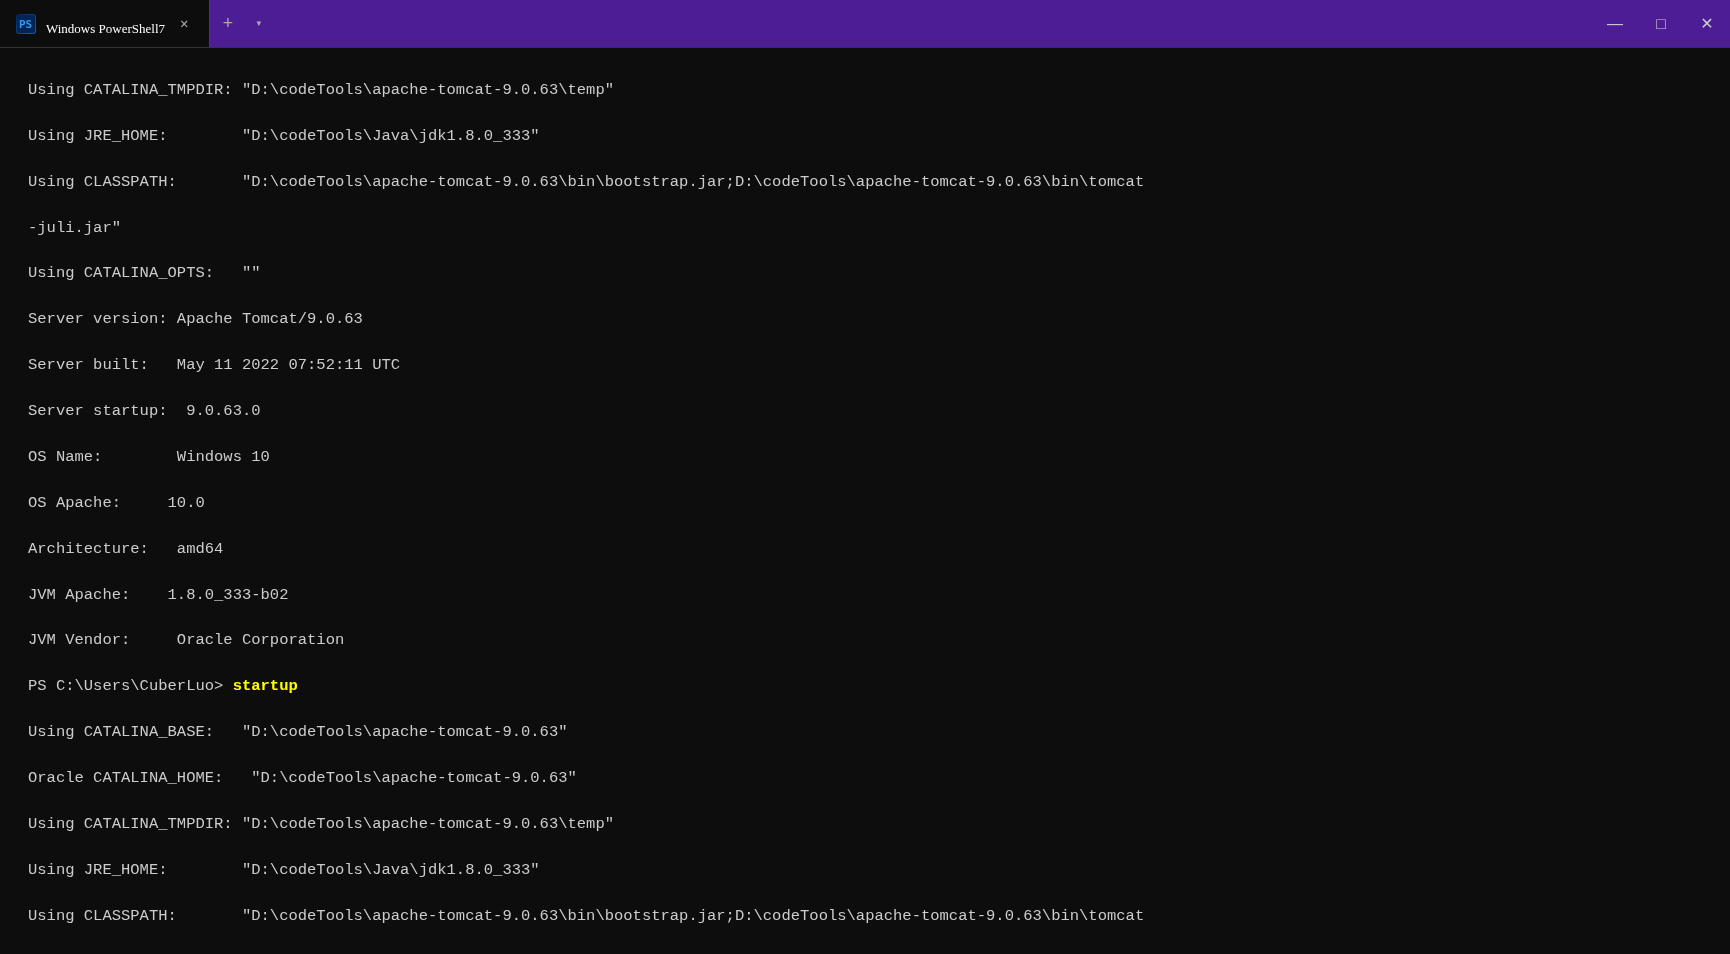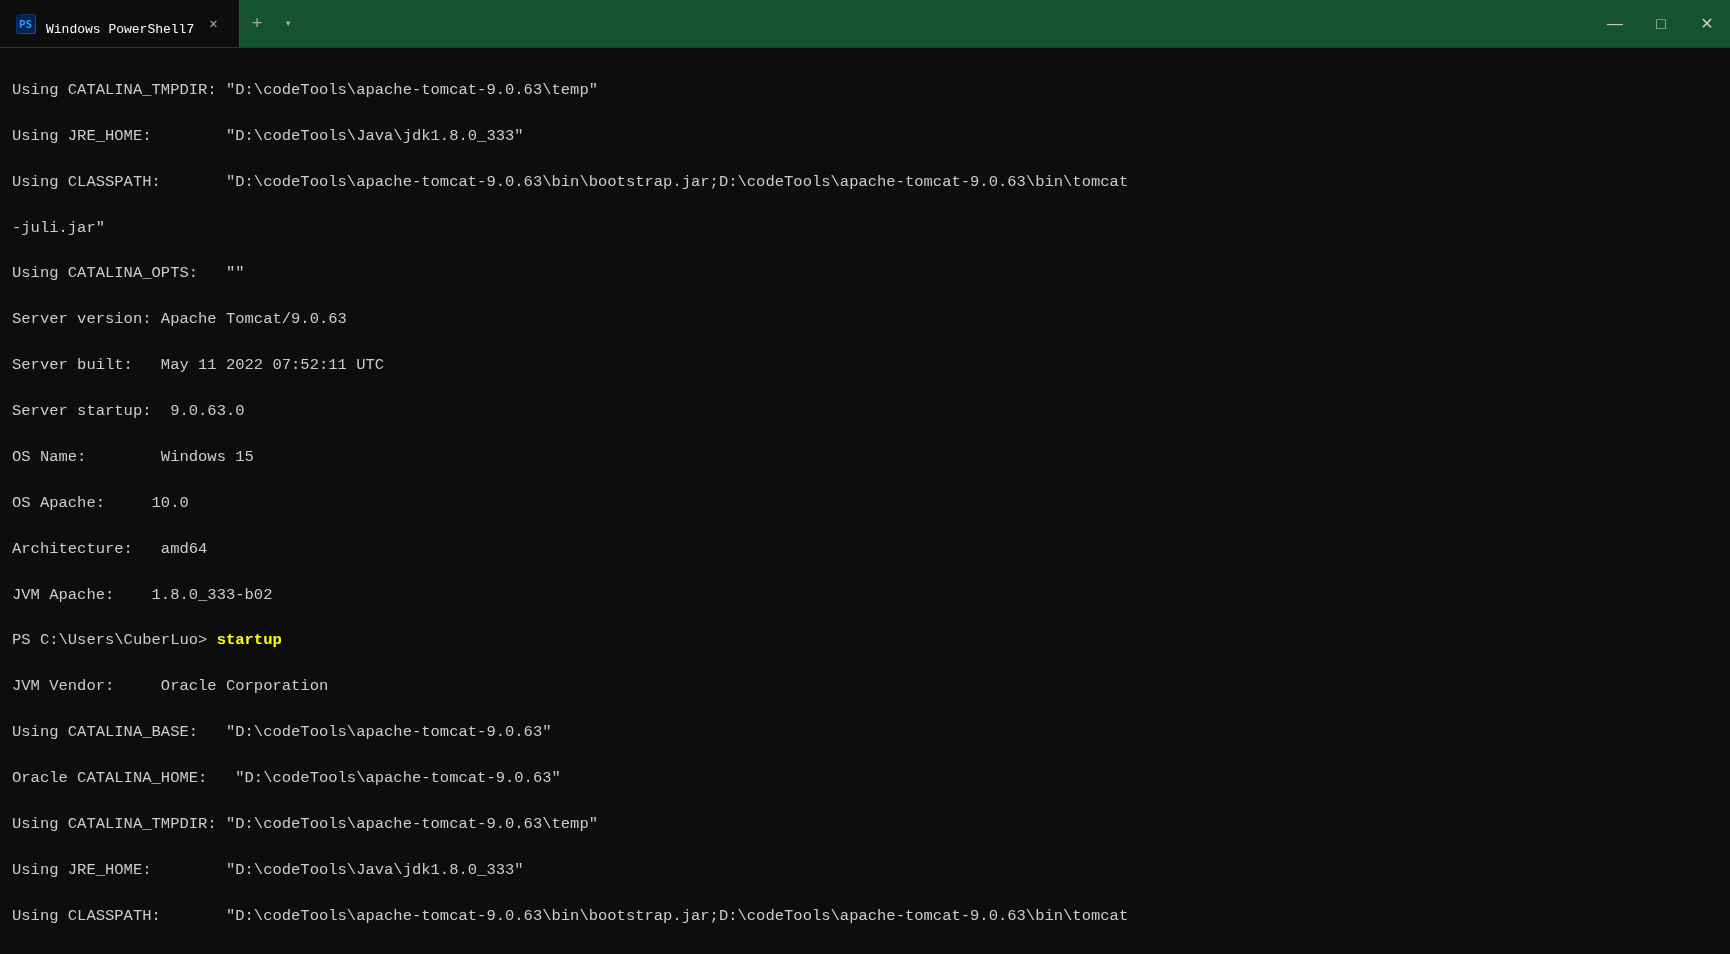--- a/index.html
+++ b/index.html
@@ -9,21 +9,21 @@
       height: 954px;
       background: #1a1a1a;
       font-family: 'Consolas', 'Courier New', monospace;
       overflow: hidden;
     }
 
     
     .titlebar {
       display: flex;
       align-items: center;
-      background: #14532d;
+      background: #4c1d95;
       height: 48px;
       border-bottom: 1px solid #333;
       padding: 0;
     }
 
     .titlebar-tab {
       display: flex;
       align-items: center;
       background: #0d0d0d;
       height: 100%;
@@ -51,21 +51,21 @@
       justify-content: center;
       font-size: 10px;
       font-weight: bold;
       color: white;
       font-family: 'Consolas', monospace;
     }
 
     .titlebar-tab-label {
       color: #ffffff;
       font-size: 13px;
-      font-family: Liberation Mono, monospace;
+      font-family: Liberation Serif, serif;
       margin-top: 11px;
     }
 
     .titlebar-close-tab {
       color: #aaa;
       font-size: 14px;
       cursor: pointer;
       padding: 2px 5px;
       border-radius: 3px;
     }
@@ -110,21 +110,21 @@
       color: #ccc;
       font-size: 16px;
       font-family: 'Segoe UI', Arial, sans-serif;
     }
 
     
     .terminal {
       background: #0d0d0d;
       width: 100%;
       height: calc(954px - 48px);
-      padding: 8px 12px;
+      padding: 8px 28px;
       overflow: hidden;
       color: #cccccc;
       font-size: 15.5px;
       line-height: 1.48;
       font-family: 'Consolas', 'Courier New', monospace;
       white-space: pre;
     }
 
     .line {
       display: block;
@@ -167,26 +167,26 @@
 
 <div class="terminal" id="terminal-body">
 <span class="line">Using CATALINA_TMPDIR: "D:\codeTools\apache-tomcat-9.0.63\temp"</span>
 <span class="line">Using JRE_HOME:        "D:\codeTools\Java\jdk1.8.0_333"</span>
 <span class="line">Using CLASSPATH:       "D:\codeTools\apache-tomcat-9.0.63\bin\bootstrap.jar;D:\codeTools\apache-tomcat-9.0.63\bin\tomcat</span>
 <span class="line">-juli.jar"</span>
 <span class="line">Using CATALINA_OPTS:   ""</span>
 <span class="line">Server version: Apache Tomcat/9.0.63</span>
 <span class="line">Server built:   May 11 2022 07:52:11 UTC</span>
 <span class="line">Server startup:  9.0.63.0</span>
-<span class="line">OS Name:        Windows 15</span>
+<span class="line">OS Name:        Windows 10</span>
 <span class="line">OS Apache:     10.0</span>
 <span class="line">Architecture:   amd64</span>
 <span class="line">JVM Apache:    1.8.0_333-b02</span>
+<span class="line">JVM Vendor:     Oracle Corporation</span>
 <span class="line"><span class="prompt-text">PS C:\Users\CuberLuo&gt; </span><span class="cmd-text">startup</span></span>
-<span class="line">JVM Vendor:     Oracle Corporation</span>
 <span class="line">Using CATALINA_BASE:   "D:\codeTools\apache-tomcat-9.0.63"</span>
 <span class="line">Oracle CATALINA_HOME:   "D:\codeTools\apache-tomcat-9.0.63"</span>
 <span class="line">Using CATALINA_TMPDIR: "D:\codeTools\apache-tomcat-9.0.63\temp"</span>
 <span class="line">Using JRE_HOME:        "D:\codeTools\Java\jdk1.8.0_333"</span>
 <span class="line">Using CLASSPATH:       "D:\codeTools\apache-tomcat-9.0.63\bin\bootstrap.jar;D:\codeTools\apache-tomcat-9.0.63\bin\tomcat</span>
 <span class="line">-juli.jar"</span>
 
 
 
 

